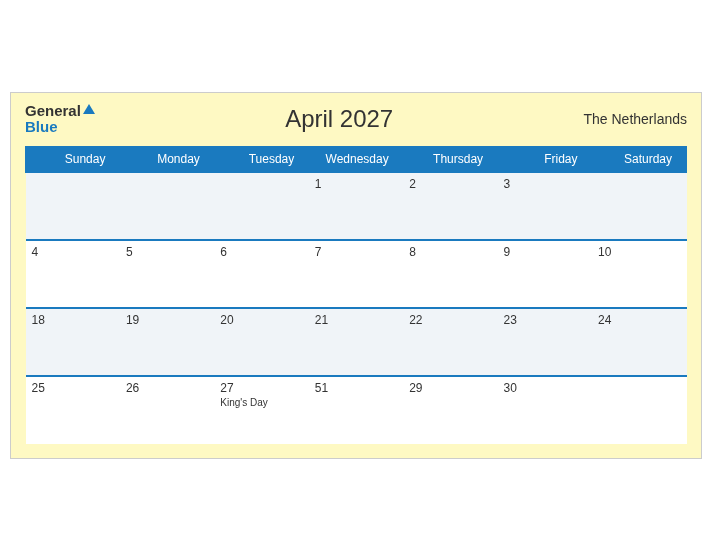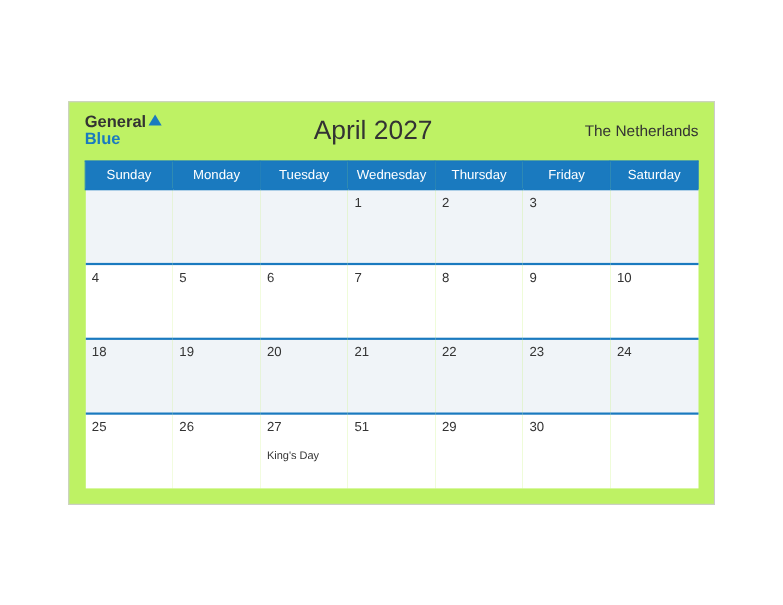--- a/index.html
+++ b/index.html
@@ -6,22 +6,22 @@
     body {
       font-family: Arial, sans-serif;
       background: #fff;
       display: flex;
       justify-content: center;
       align-items: center;
       width: 712px;
       height: 550px;
     }
     .calendar-container {
-      width: 588px;
-      background: #bef264;
+      width: 692px;
+      background: #fef9c3;
       border: 1px solid #ccc;
       padding: 10px 14px 14px 14px;
     }
     .calendar-header {
       display: flex;
       align-items: center;
       justify-content: space-between;
       margin-bottom: 10px;
     }
     .logo-area {
@@ -69,22 +69,22 @@
     }
     .calendar-grid {
       width: 100%;
       border-collapse: collapse;
     }
     .calendar-grid th {
       background: #1a7abf;
       color: #fff;
       font-size: 12px;
       font-weight: normal;
-      padding: 5px 3px;
-      text-align: center;
+      padding: 5px 14px;
+      text-align: right;
       border: 1px solid #1a7abf;
     }
     .calendar-grid td {
       border: none;
       border-top: 2px solid #1a7abf;
       padding: 4px 6px 2px 6px;
       vertical-align: top;
       height: 68px;
       width: calc(100% / 7);
       background: #fff;
@@ -97,21 +97,21 @@
     }
     .day-num {
       font-size: 12px;
       color: #333;
       display: block;
     }
     .holiday-label {
       font-size: 10px;
       color: #333;
       display: block;
-      margin-top: 14px;
+      margin-top: 2px;
     }
   </style>
 </head>
 <body>
 
 <div class="calendar-container">
   <div class="calendar-header">
     <div class="logo-area">
       <div class="logo-line">
         <span class="logo-general">General</span>

